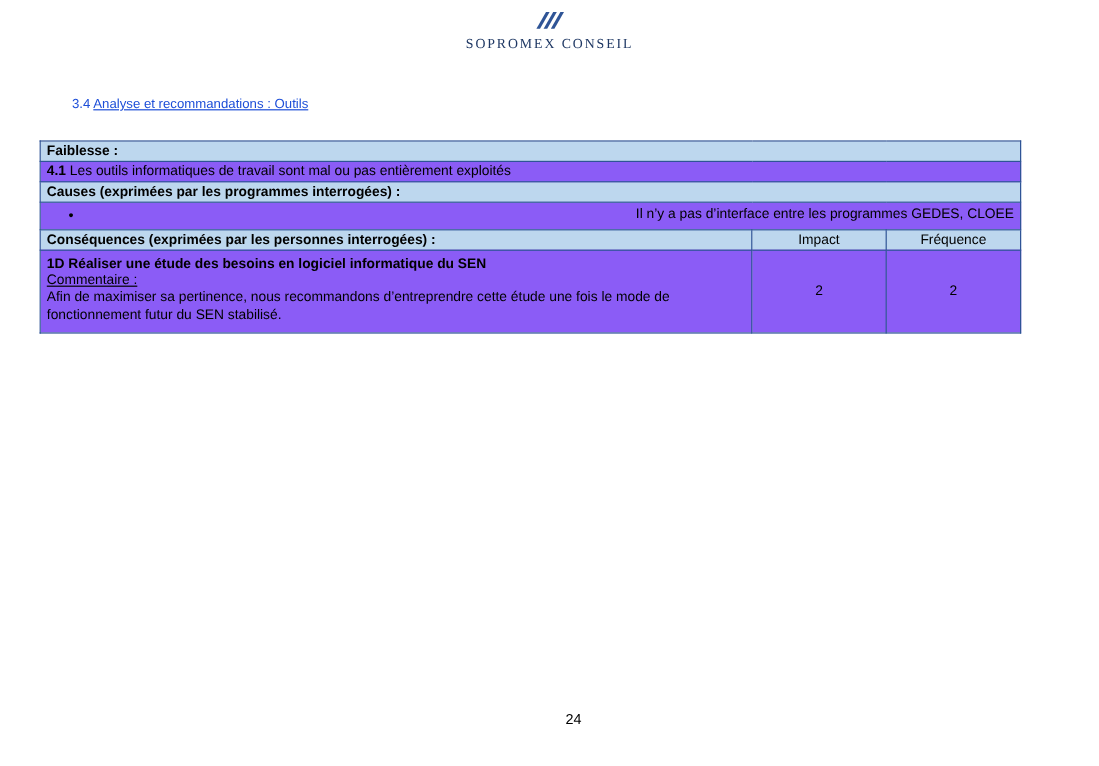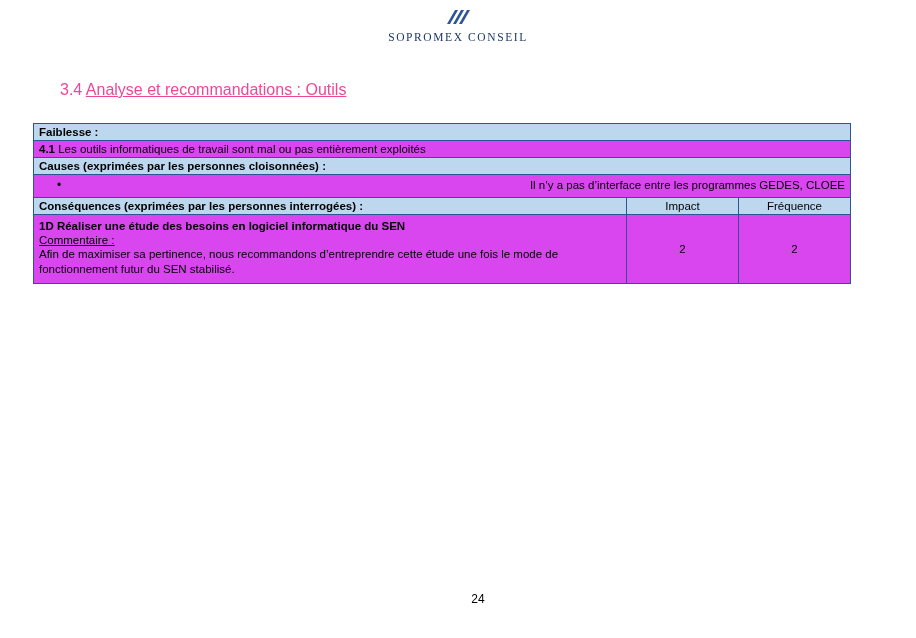--- a/index.html
+++ b/index.html
@@ -38,22 +38,22 @@
     margin-top: 3px;
     font-size: 11.5px;
     letter-spacing: 1.6px;
     color: #1f3864;
     font-family: "Liberation Serif", serif;
   }
 
   
   .section-title {
     margin: 38px 0 0 60px;
-    font-size: 16px;
-    color: #ec4899;
+    font-size: 11px;
+    color: #1d4ed8;
   }
   .section-title .num { text-decoration: none; }
   .section-title .txt { text-decoration: underline; }
 
   
   .table-wrap {
     margin: 24px 0 0 33px;
     width: 845px;
   }
   table.analysis {
@@ -64,21 +64,21 @@
   }
   table.analysis td {
     border: 1px solid #2f5496;
     padding: 2px 5px;
     font-size: 11.5px;
     vertical-align: middle;
   }
   .band {
     background: #bdd7ee;
   }
-  .white { background: #d946ef; margin-top: 48px; }
+  .white { background: #8b5cf6; margin-top: 48px; }
   .center { text-align: center; }
   .bold { font-weight: bold; }
 
   .col-main  { width: 593px; }
   .col-score { width: 112px; }
 
   ul.bullets {
     margin: 0;
     padding: 0 0 0 18px;
     list-style: none;
@@ -151,21 +151,21 @@
       <tr>
         <td class="band bold" colspan="3">Faiblesse :</td>
       </tr>
       <tr>
         <td class="white" colspan="3">
           <span class="bold">4.1</span>
           <span>Les outils informatiques de travail sont mal ou pas entièrement exploités</span>
         </td>
       </tr>
       <tr>
-        <td class="band bold" colspan="3">Causes (exprimées par les personnes cloisonnées) :</td>
+        <td class="band bold" colspan="3">Causes (exprimées par les programmes interrogées) :</td>
       </tr>
       <tr>
         <td class="white" colspan="3">
           <ul class="bullets">
             <li>Il n’y a pas d’interface entre les programmes GEDES, CLOEE</li>
           </ul>
         </td>
       </tr>
       <tr>
         <td class="band bold">Conséquences (exprimées par les personnes interrogées) :</td>

